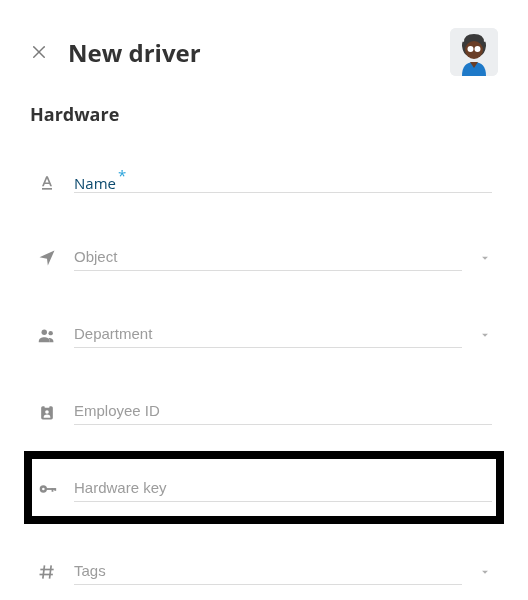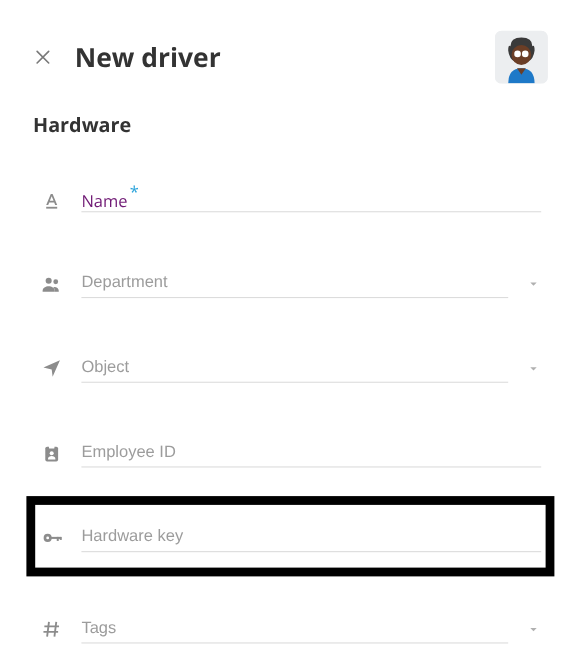--- a/index.html
+++ b/index.html
@@ -108,21 +108,21 @@
     font-size: 15px;
     margin-left: 2px;
     position: relative;
     top: -8px;
   }
   .label-row {
     display: flex;
     align-items: baseline;
   }
   .placeholder-label {
-    color: #701a75;
+    color: #0c4a6e;
     font-size: 15px;
   }
   .dropdown-caret {
     width: 14px; height: 14px;
     flex: 0 0 14px;
     color: #b0b0b0;
     display: flex;
     align-items: center;
     justify-content: center;
   }
@@ -169,46 +169,46 @@
         <div class="label-row">
           <span class="placeholder-label">Name</span>
           <span class="req-star">*</span>
         </div>
         <div class="underline"></div>
       </div>
     </div>
 
     <div class="form-row select-row">
       <span class="row-icon">
+        <svg viewBox="0 0 24 24" width="20" height="20" fill="currentColor">
+          <path d="M3 11 L21 3 L13 21 L12 13 Z"></path>
+        </svg>
+      </span>
+      <div class="field">
+        <input type="text" readonly="" placeholder="Object" style="">
+        <div class="underline"></div>
+      </div>
+      <span class="dropdown-caret">
+        <svg viewBox="0 0 24 24" width="14" height="14" fill="currentColor">
+            <path d="M7 10l5 5 5-5z"></path>
+          </svg>
+      </span>
+    </div>
+
+    <div class="form-row select-row">
+      <span class="row-icon">
         <svg viewBox="0 0 24 24" width="22" height="22" fill="currentColor">
           <circle cx="9" cy="9" r="3"></circle>
           <circle cx="16" cy="10" r="2.4"></circle>
           <path d="M3 19c0-3 3-4.5 6-4.5s6 1.5 6 4.5v1H3z"></path>
           <path d="M14.5 15.2c2.6.2 4.5 1.5 4.5 3.8v1h-4v-1c0-1.5-.5-2.8-1.5-3.8z"></path>
         </svg>
       </span>
       <div class="field">
         <input type="text" readonly="" placeholder="Department" style="">
-        <div class="underline"></div>
-      </div>
-      <span class="dropdown-caret">
-        <svg viewBox="0 0 24 24" width="14" height="14" fill="currentColor">
-            <path d="M7 10l5 5 5-5z"></path>
-          </svg>
-      </span>
-    </div>
-
-    <div class="form-row select-row">
-      <span class="row-icon">
-        <svg viewBox="0 0 24 24" width="20" height="20" fill="currentColor">
-          <path d="M3 11 L21 3 L13 21 L12 13 Z"></path>
-        </svg>
-      </span>
-      <div class="field">
-        <input type="text" readonly="" placeholder="Object" style="">
         <div class="underline"></div>
       </div>
       <span class="dropdown-caret">
         <svg viewBox="0 0 24 24" width="14" height="14" fill="currentColor">
             <path d="M7 10l5 5 5-5z"></path>
           </svg>
       </span>
     </div>
 
     <div class="form-row">

